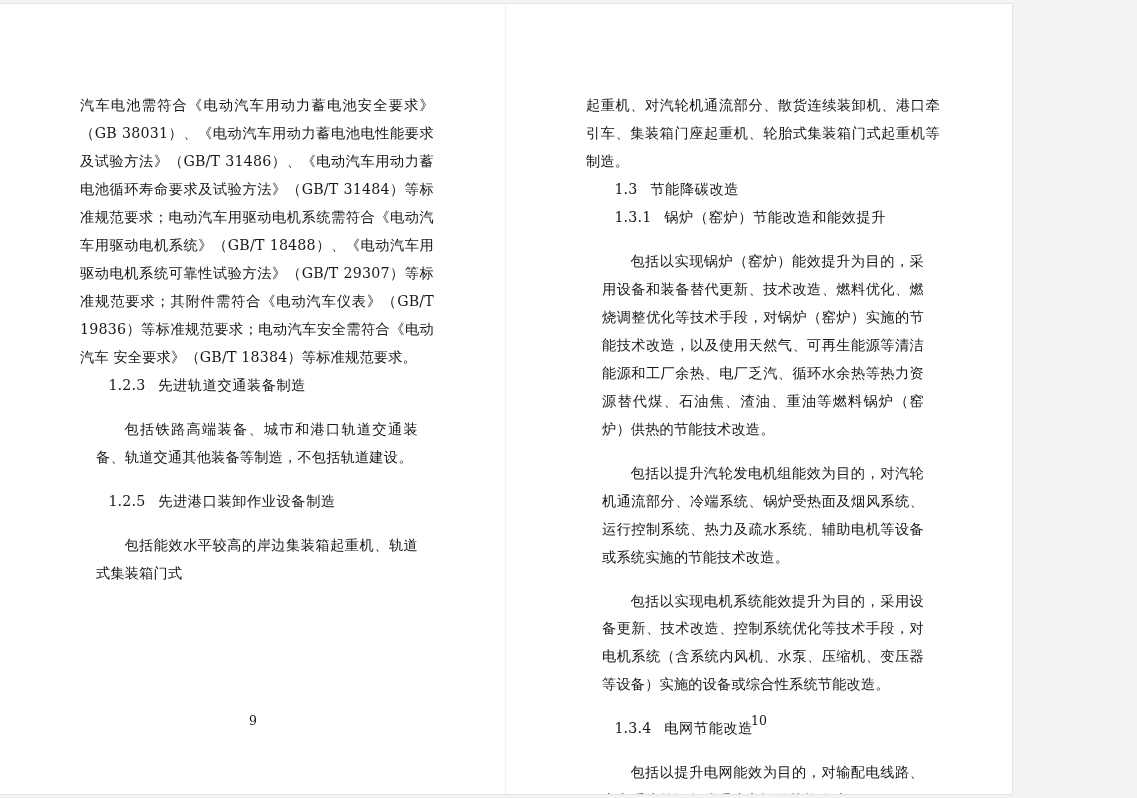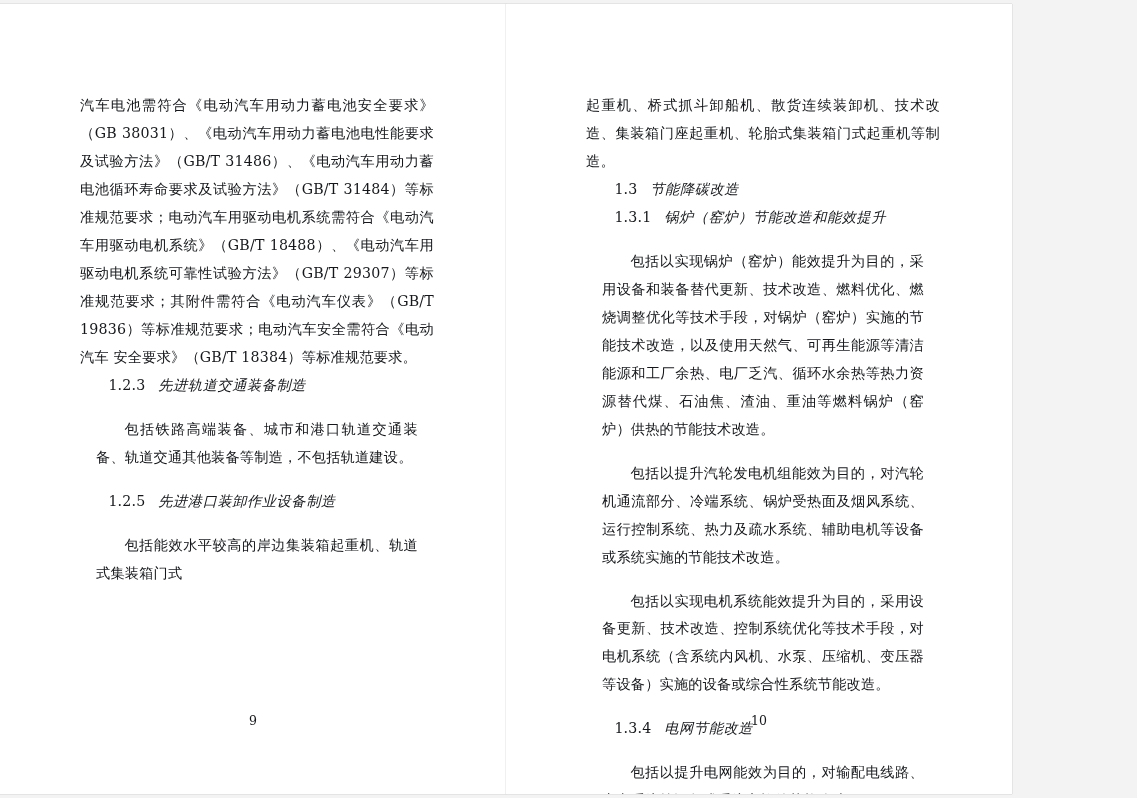--- a/index.html
+++ b/index.html
@@ -57,21 +57,20 @@
   p.heading {
     margin: 0;
     text-indent: 2em;
   }
   .heading .num {
     margin-right: 0.9em;
     margin-top: 21px;
   }
   .heading .ttl {
     letter-spacing: 0.6px;
-    font-style: italic;
   }
   .page-number {
     position: absolute;
     bottom: 66px;
     left: 0;
     width: 100%;
     text-align: center;
     font-family: "DejaVu Serif", "Liberation Serif", serif;
     font-size: 12.5px;
     color: #16181b;
@@ -99,21 +98,21 @@
 
       <p class="para">包括能效水平较高的岸边集装箱起重机、轨道式集装箱门式</p>
 
     </div>
     <div class="page-number">9</div>
   </div>
 
   <div class="page">
     <div class="page-inner doc-text">
 
-      <p class="body">起重机、桥式抓斗卸船机、散货连续装卸机、技术改造、集装箱门座起重机、轮胎式集装箱门式起重机等制造。</p>
+      <p class="body">起重机、对汽轮机通流部分、散货连续装卸机、港口牵引车、集装箱门座起重机、轮胎式集装箱门式起重机等制造。</p>
 
       <p class="heading"><span class="num">1.3</span><span class="ttl">节能降碳改造</span></p>
 
       <p class="heading"><span class="num">1.3.1</span><span class="ttl">锅炉（窑炉）节能改造和能效提升</span></p>
 
       <p class="para">包括以实现锅炉（窑炉）能效提升为目的，采用设备和装备替代更新、技术改造、燃料优化、燃烧调整优化等技术手段，对锅炉（窑炉）实施的节能技术改造，以及使用天然气、可再生能源等清洁能源和工厂余热、电厂乏汽、循环水余热等热力资源替代煤、石油焦、渣油、重油等燃料锅炉（窑炉）供热的节能技术改造。</p>
 
 
       <p class="para">包括以提升汽轮发电机组能效为目的，对汽轮机通流部分、冷端系统、锅炉受热面及烟风系统、运行控制系统、热力及疏水系统、辅助电机等设备或系统实施的节能技术改造。</p>
 

